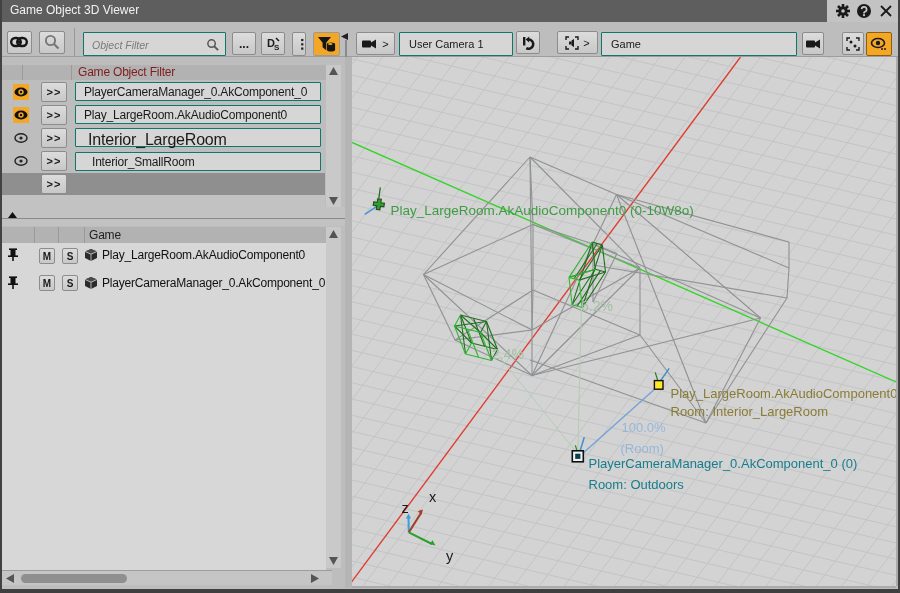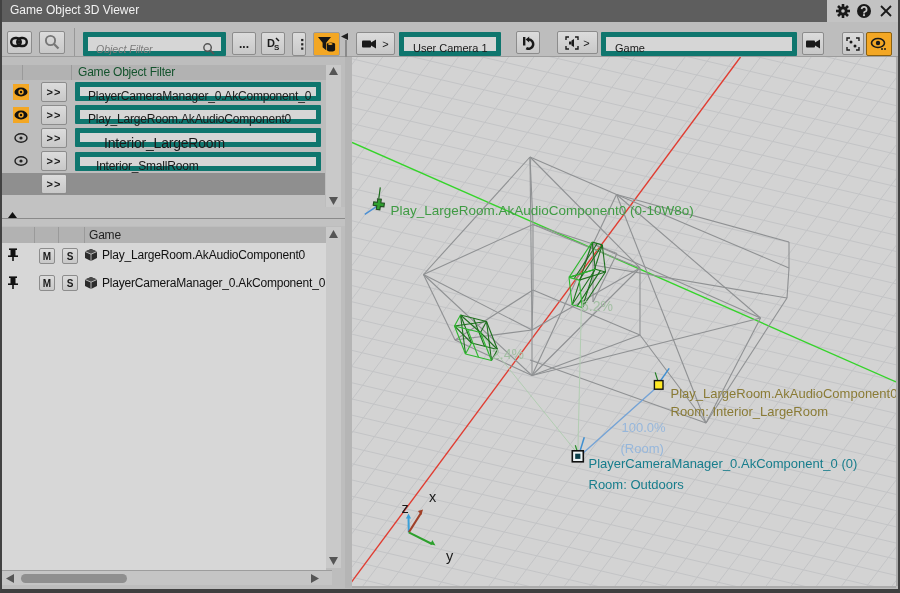--- a/index.html
+++ b/index.html
@@ -1,18 +1,18 @@
 <!DOCTYPE html>
 <html><head><meta charset="utf-8"><style>
 *{margin:0;padding:0;box-sizing:border-box}
 html,body{-webkit-font-smoothing:antialiased}
 body{width:900px;height:593px;position:relative;font-family:"Liberation Sans",sans-serif;background:#bdbdbd;overflow:hidden}
 .abs{position:absolute}
 .btn{position:absolute;background:linear-gradient(#dcdcdc,#c8c8c8);border:1px solid #8c8c8c;border-radius:2px;display:flex;align-items:center;justify-content:center;color:#1a1a1a}
-.fld{position:absolute;background:#d6d6d6;border:5px solid #0f766e;border-radius:1px;color:#1a1a1a}
+.fld{position:absolute;background:#d6d6d6;border:1px solid #0f766e;border-radius:1px;color:#1a1a1a}
 .hdrsep{position:absolute;width:1px;background:#9a9a9a}
 svg{display:block}
 </style></head><body>
 
 <div class="abs" style="left:0;top:0;width:900px;height:593px;border-left:2px solid #424242;border-right:2px solid #424242;border-bottom:4px solid #3f3f3f;pointer-events:none;z-index:50"></div>
 <div class="abs" style="left:0;top:0;width:900px;height:22px;background:#5e5e5e"></div>
 <div class="abs" style="left:10px;color:#f2f2f2;font-size:12px;top:3px">Game Object 3D Viewer</div>
 <div class="abs" style="left:827px;top:0;width:73px;height:22px;background:#c3c3c3"></div>
 <svg class="abs" style="left:835px;top:3px" width="16" height="16" viewBox="0 0 16 16">
 <g fill="#1a1a1a">
@@ -88,21 +88,21 @@
 <svg class="abs" style="left:341px;top:32.5px" width="7" height="7" viewBox="0 0 7 7">
     <path d="M7 0 L7 7 L0 3.5 z" fill="#222"></path>
   </svg>
 <div class="btn" style="left:356px;top:32px;width:39px;height:23px">
 <svg width="15" height="10" viewBox="0 0 15 10" style="margin-right:3px">
       <rect x="0" y="1.5" width="9" height="7" rx="1" fill="#1a1a1a"></rect>
       <path d="M14 0.5 v9 l-5 -3 v-3 z" fill="#1a1a1a"></path>
     </svg>
 <span style="font-size:11px;margin-left:2px">&gt;</span>
   </div>
-<div class="fld" style="left:399px;top:32px;width:102px;height:24px">
+<div class="fld" style="left:399px;top:32px;width:114px;height:24px">
     <span style="position:absolute;left:9px;top:5px;font-size:11px">User Camera 1</span>
   </div>
 <div class="btn" style="left:516px;top:30.5px;width:24px;height:23.5px">
 <svg width="15" height="15" viewBox="0 0 15 15">
       <line x1="3.2" y1="2" x2="3.2" y2="10.5" stroke="#1a1a1a" stroke-width="2.4"></line>
       <path d="M7.5 4.6 a4.6 4.6 0 1 1 -2.2 8.6" fill="none" stroke="#1a1a1a" stroke-width="2.5"></path>
       <path d="M8.2 1.6 v6 l-3.6 -3 z" fill="#1a1a1a"></path>
     </svg>
   </div>
 <div class="btn" style="left:557px;top:31px;width:41px;height:23px">
@@ -138,21 +138,21 @@
 <div class="btn" style="left:866px;top:32px;width:26px;height:24px;background:#f3a724;border-color:#8a6010">
 <svg width="18" height="16" viewBox="0 0 18 16">
       <ellipse cx="8" cy="7" rx="6.5" ry="4.5" fill="none" stroke="#1a1a1a" stroke-width="1.6"></ellipse>
       <circle cx="8" cy="7" r="2.2" fill="#1a1a1a"></circle>
       <circle cx="12" cy="13" r="1" fill="#1a1a1a"></circle>
       <circle cx="15" cy="13" r="1" fill="#1a1a1a"></circle>
     </svg>
   </div>
 <div class="abs" style="left:345px;top:40px;width:1.5px;height:17px;background:#8a8a8a"></div>
 <div class="abs" style="left:2px;top:65px;width:330px;height:15px;background:#b2b2b2"></div>
-<div class="abs" style="left:78px;top:65px;font-size:12px;letter-spacing:-0.2px;color:#14532d;line-height:15px">Game Object Filter</div>
+<div class="abs" style="left:78px;top:65px;font-size:12px;letter-spacing:-0.2px;color:#7f1d1d;line-height:15px">Game Object Filter</div>
 <div class="hdrsep" style="left:22px;top:65px;height:15px"></div>
 <div class="hdrsep" style="left:71px;top:65px;height:15px"></div>
 <div class="abs" style="left:13px;top:84px;width:16px;height:16px">
     <svg width="16" height="16" viewBox="0 0 16 16">
       <rect x="0" y="0" width="16" height="16" fill="#f3a724"></rect>
       <ellipse cx="8" cy="8" rx="6.5" ry="4.4" fill="#111"></ellipse>
       <circle cx="8" cy="8" r="2.7" fill="#f3a724"></circle>
       <circle cx="8" cy="8" r="1.2" fill="#111"></circle>
     </svg>
   </div>
@@ -173,21 +173,21 @@
     <span style="position:absolute;left:8px;top:2px;font-size:12px;letter-spacing:-0.2px;white-space:nowrap;overflow:hidden;width:238px;display:inline-block">Play_LargeRoom.AkAudioComponent0</span>
   </div>
 <div class="abs" style="left:13px;top:130px;width:16px;height:16px">
     <svg width="16" height="16" viewBox="0 0 16 16">
       <ellipse cx="8" cy="8" rx="6" ry="4.2" fill="none" stroke="#222" stroke-width="1.4"></ellipse>
       <circle cx="8" cy="8" r="1.6" fill="#222"></circle>
     </svg>
   </div>
 <div class="btn" style="left:41px;top:128px;width:26px;height:20px;font-size:11px;font-weight:bold;letter-spacing:1px">&gt;&gt;</div>
 <div class="fld" style="left:75px;top:128px;width:246px;height:19px">
-    <span style="position:absolute;left:24px;top:2px;font-size:14px;letter-spacing:-0.2px;white-space:nowrap;overflow:hidden;width:238px;display:inline-block">Interior_LargeRoom</span>
+    <span style="position:absolute;left:12px;top:2px;font-size:16px;letter-spacing:-0.2px;white-space:nowrap;overflow:hidden;width:238px;display:inline-block">Interior_LargeRoom</span>
   </div>
 <div class="abs" style="left:13px;top:153px;width:16px;height:16px">
     <svg width="16" height="16" viewBox="0 0 16 16">
       <ellipse cx="8" cy="8" rx="6" ry="4.2" fill="none" stroke="#222" stroke-width="1.4"></ellipse>
       <circle cx="8" cy="8" r="1.6" fill="#222"></circle>
     </svg>
   </div>
 <div class="btn" style="left:41px;top:151px;width:26px;height:20px;font-size:11px;font-weight:bold;letter-spacing:1px">&gt;&gt;</div>
 <div class="fld" style="left:75px;top:152px;width:246px;height:19px">
     <span style="position:absolute;left:16px;top:2px;font-size:12px;letter-spacing:-0.2px;white-space:nowrap;overflow:hidden;width:238px;display:inline-block">Interior_SmallRoom</span>

